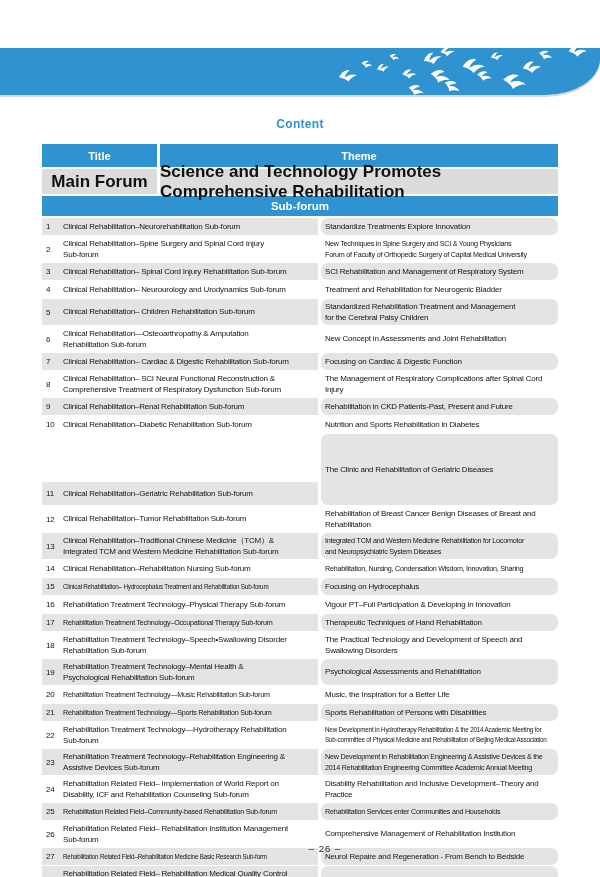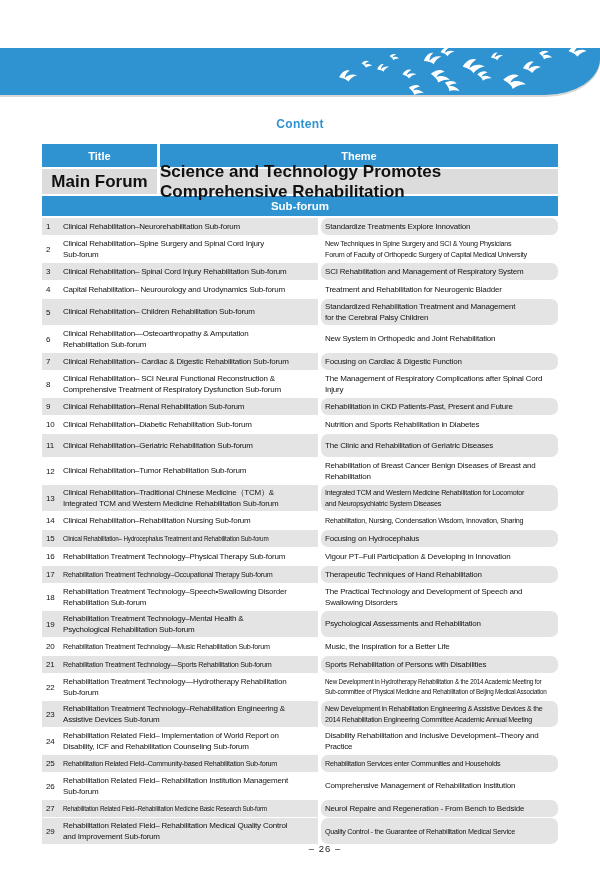--- a/index.html
+++ b/index.html
@@ -157,41 +157,41 @@
     <div class="cell-left">
       <span class="num">3</span>
       <span class="ftitle">Clinical Rehabilitation– Spinal Cord Injury Rehabilitation Sub-forum</span>
     </div>
     <div class="cell-theme">SCI Rehabilitation and Management of Respiratory System</div>
   </div>
 
   <div class="t-row">
     <div class="cell-left">
       <span class="num">4</span>
-      <span class="ftitle">Capital Rehabilitation– Neurourology and Urodynamics Sub-forum</span>
+      <span class="ftitle">Clinical Rehabilitation– Neurourology and Urodynamics Sub-forum</span>
     </div>
     <div class="cell-theme">Treatment and Rehabilitation for Neurogenic Bladder</div>
   </div>
 
   <div class="t-row zebra">
     <div class="cell-left">
       <span class="num">5</span>
       <span class="ftitle">Clinical Rehabilitation– Children Rehabilitation Sub-forum</span>
     </div>
     <div class="cell-theme">Standardized Rehabilitation Treatment and Management
 for the Cerebral Palsy Children</div>
   </div>
 
   <div class="t-row">
     <div class="cell-left">
       <span class="num">6</span>
       <span class="ftitle">Clinical Rehabilitation—Osteoarthropathy &amp; Amputation
 Rehabilitation Sub-forum</span>
     </div>
-    <div class="cell-theme">New System in Orthopedic and Joint Rehabilitation</div>
+    <div class="cell-theme">New Concept in Assessments and Joint Rehabilitation</div>
   </div>
 
   <div class="t-row zebra">
     <div class="cell-left">
       <span class="num">7</span>
       <span class="ftitle">Clinical Rehabilitation– Cardiac &amp; Digestic Rehabilitation Sub-forum</span>
     </div>
     <div class="cell-theme">Focusing on Cardiac &amp; Digestic  Function</div>
   </div>
 
@@ -215,21 +215,21 @@
 
   <div class="t-row">
     <div class="cell-left">
       <span class="num">10</span>
       <span class="ftitle">Clinical Rehabilitation–Diabetic Rehabilitation Sub-forum</span>
     </div>
     <div class="cell-theme">Nutrition and Sports Rehabilitation in Diabetes</div>
   </div>
 
   <div class="t-row zebra">
-    <div class="cell-left" style="min-height: 20px;">
+    <div class="cell-left" style="min-height: 20px; margin-top: 48px;">
       <span class="num">11</span>
       <span class="ftitle">Clinical Rehabilitation–Geriatric Rehabilitation Sub-forum</span>
     </div>
     <div class="cell-theme" style="min-height: 20px;">The Clinic and Rehabilitation of Geriatric Diseases</div>
   </div>
 
   <div class="t-row">
     <div class="cell-left">
       <span class="num">12</span>
       <span class="ftitle">Clinical Rehabilitation–Tumor Rehabilitation Sub-forum</span>

